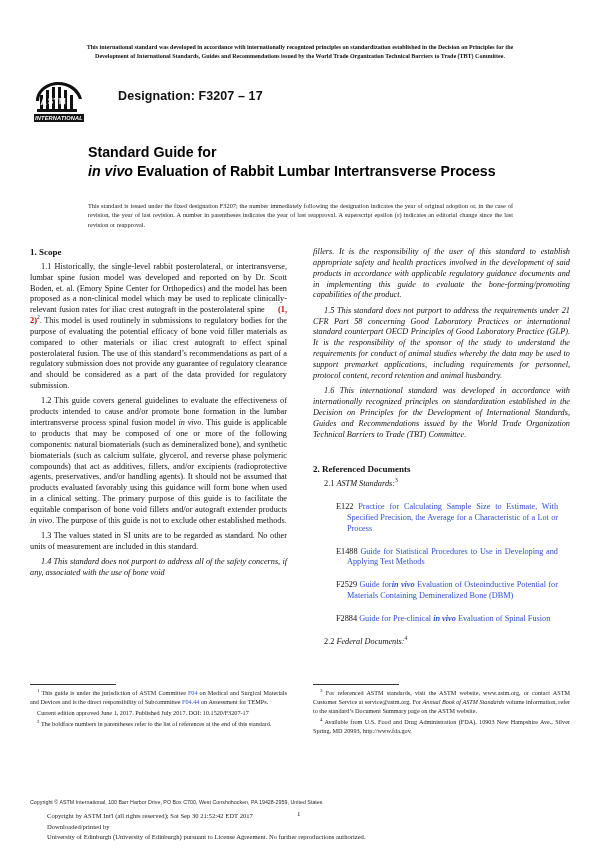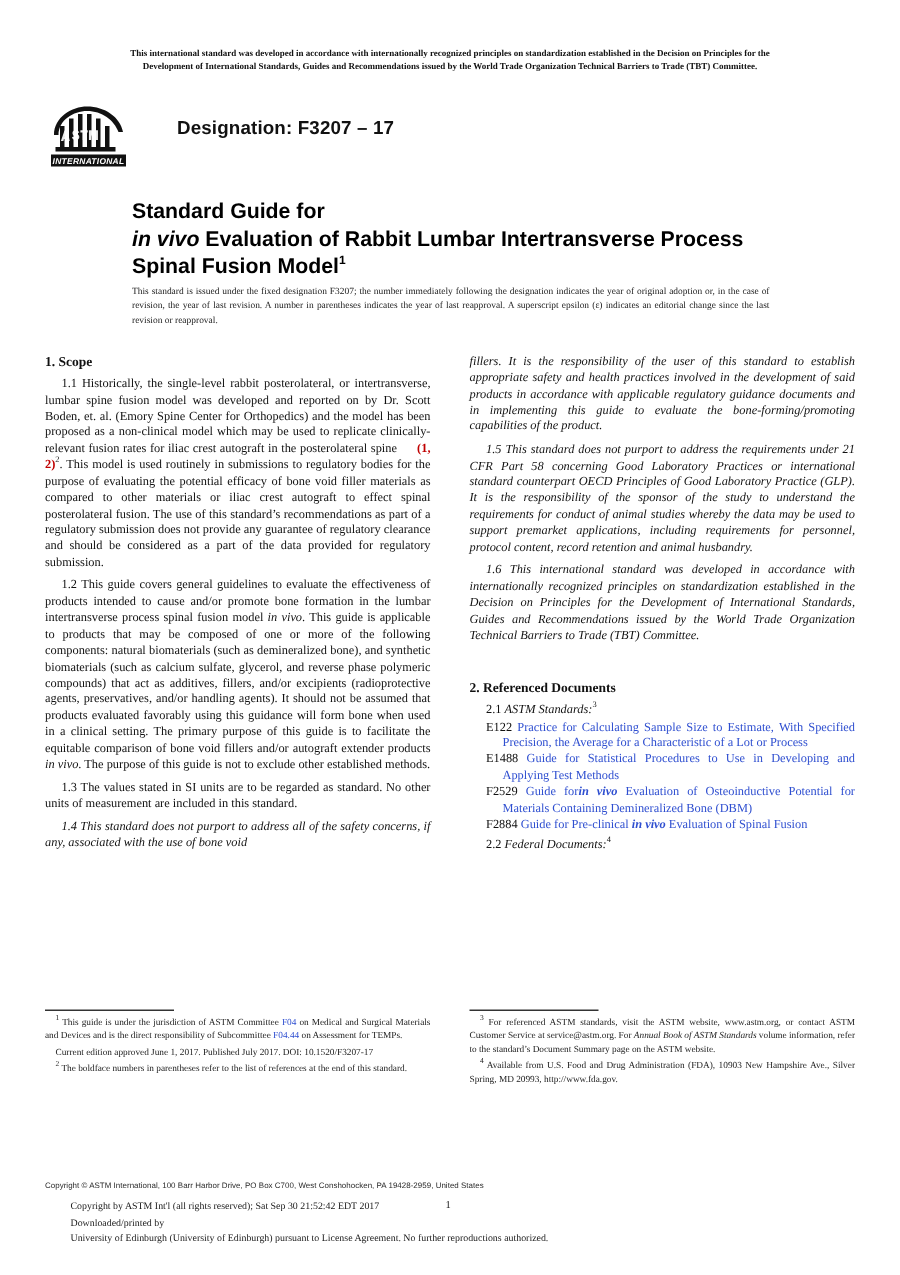--- a/index.html
+++ b/index.html
@@ -11,21 +11,21 @@
     width: 600px;
     height: 850px;
     position: relative;
     font-family: "Liberation Serif", "DejaVu Serif", serif;
     color: #1a1a1a;
     overflow: hidden;
   }
 
   .page {
     position: absolute;
-    left: 0; top: 4px;
+    left: 0; top: 15px;
     width: 600px;
     height: 738px;
   }
 
   
   .tbt-banner {
     position: absolute;
     left: 33px;
     top: 28px;
     width: 534px;
@@ -144,21 +144,21 @@
     margin: 3px 0 0 0;
     text-align: left;
   }
   .sub-head .i { font-style: italic; }
   ul.reflist {
     list-style: none;
     margin: 0.5px 0 0 0;
     padding: 0 0 0 11px;
   }
   ul.reflist li {
-    margin: 0;
+    margin: 12px;
     padding: 0 0 0 11px;
     text-indent: -11px;
     text-align: justify;
     line-height: 1.315;
   }
 
   
   .fn-rule {
     position: absolute;
     width: 86px;
@@ -258,21 +258,20 @@
           <text x="29" y="41.3" font-family="Liberation Sans, sans-serif" font-size="5.6" font-weight="bold" font-style="italic" fill="#fff" text-anchor="middle" letter-spacing="0.2">INTERNATIONAL</text>
         </g>
       </svg>
     </div>
     <div class="designation">Designation: F3207 – 17</div>
   </div>
 
   <div class="title-block">
     <div>Standard Guide for</div>
     <div><span class="ital">in vivo</span><span> Evaluation of Rabbit Lumbar Intertransverse Process</span></div>
-    <div><span>Spinal Fusion Model</span><sup>1</sup></div>
   </div>
 
   <div class="issue-note">This standard is issued under the fixed designation F3207; the number immediately following the designation indicates the year of original adoption or, in the case of revision, the year of last revision. A number in parentheses indicates the year of last reapproval. A superscript epsilon (ε) indicates an editorial change since the last revision or reapproval.</div>
 
   <div class="col col-left">
     <h2 class="sec">1. Scope</h2>
 
     <p class="para"><span>1.1 Historically, the single-level rabbit posterolateral, or intertransverse, lumbar spine fusion model was developed and reported on by Dr. Scott Boden, et. al. (Emory Spine Center for Orthopedics) and the model has been proposed as a non-clinical model which may be used to replicate clinically-relevant fusion rates for iliac crest autograft in the posterolateral spine </span><span class="ref-red">(1, 2)</span><sup class="fn">2</sup><span>. This model is used routinely in submissions to regulatory bodies for the purpose of evaluating the potential efficacy of bone void filler materials as compared to other materials or iliac crest autograft to effect spinal posterolateral fusion. The use of this standard’s recommendations as part of a regulatory submission does not provide any guarantee of regulatory clearance and should be considered as a part of the data provided for regulatory submission.</span></p>
 
     <p class="para"><span>1.2 This guide covers general guidelines to evaluate the effectiveness of products intended to cause and/or promote bone formation in the lumbar intertransverse process spinal fusion model </span><span class="i">in vivo</span><span>. This guide is applicable to products that may be composed of one or more of the following components: natural biomaterials (such as demineralized bone), and synthetic biomaterials (such as calcium sulfate, glycerol, and reverse phase polymeric compounds) that act as additives, fillers, and/or excipients (radioprotective agents, preservatives, and/or handling agents). It should not be assumed that products evaluated favorably using this guidance will form bone when used in a clinical setting. The primary purpose of this guide is to facilitate the equitable comparison of bone void fillers and/or autograft extender products </span><span class="i">in vivo</span><span>. The purpose of this guide is not to exclude other established methods.</span></p>

